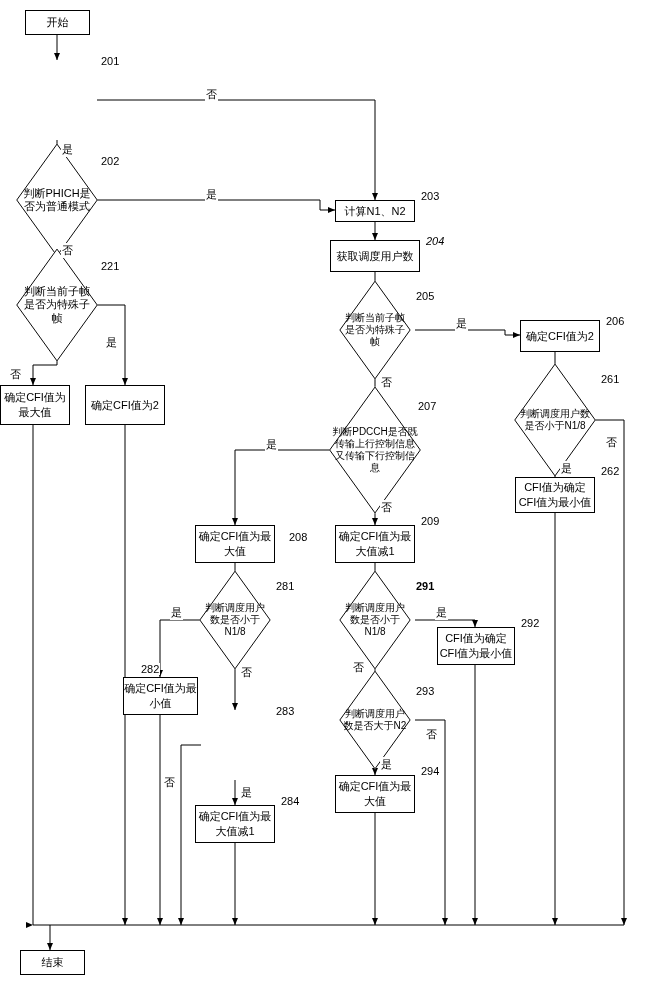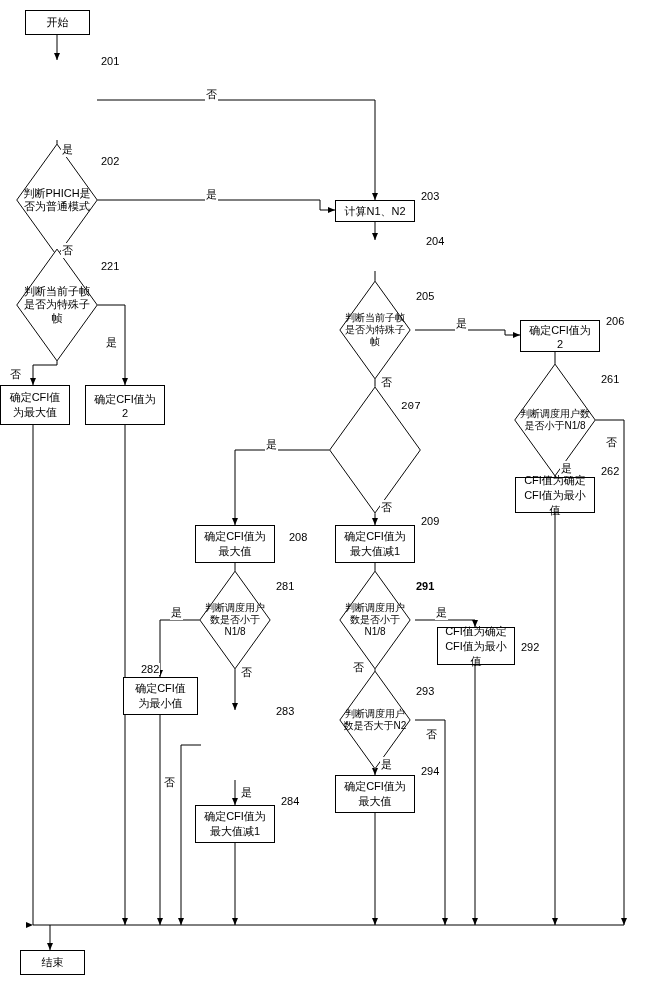--- a/index.html
+++ b/index.html
@@ -16,21 +16,21 @@
     height: 990px;
   }
   .box {
     position: absolute;
     border: 1px solid #000;
     background: #fff;
     display: flex;
     align-items: center;
     justify-content: center;
     text-align: center;
-    padding: 3px 6px;
+    padding: 3px 0;
     box-sizing: border-box;
   }
   .diamond {
     position: absolute;
     background: #fff;
     display: flex;
     align-items: center;
     justify-content: center;
     text-align: center;
   }
@@ -145,21 +145,24 @@
     </div>
 <div class="lbl" style="left:95px; top:150px;">202</div>
 <div class="lbl" style="left:56px; top:238px;">否</div>
 <div class="lbl" style="left:200px; top:182px;">是</div>
 
 <div class="box" style="left:330px; top:195px; width:80px; height:22px;">
       <span>计算N1、N2</span>
     </div>
 <div class="lbl" style="left:415px; top:185px;">203</div>
 
-<div class="lbl" style="left:420px; top:230px;">204</div>
+<div class="box" style="left:325px; top:235px; width:90px; height:32px;">
+      <span>获取调度用户数</span>
+    </div>
+<div class="lbl" style="left:420px; top:230px;font-style:italic;">204</div>
 
 <div class="diamond" style="left:12px; top:260px; width:80px; height:80px;">
       <div class="dshape"></div>
       <div class="dtext">判断当前子帧是否为特殊子帧</div>
     </div>
 <div class="lbl" style="left:95px; top:255px;">221</div>
 <div class="lbl" style="left:4px; top:362px;">否</div>
 <div class="lbl" style="left:100px; top:330px;">是</div>
 
 <div class="box" style="left:-5px; top:380px; width:70px; height:40px;">
@@ -190,22 +193,23 @@
 <div class="lbl" style="left:555px; top:456px;">是</div>
 <div class="lbl" style="left:600px; top:430px;">否</div>
 
 <div class="box" style="left:510px; top:472px; width:80px; height:36px;">
       <span>CFI值为确定CFI值为最小值</span>
     </div>
 <div class="lbl" style="left:595px; top:460px;">262</div>
 
 <div class="diamond" style="left:325px; top:400px; width:90px; height:90px;">
       <div class="dshape"></div>
-    </div>
-<div class="lbl" style="left:395px; top:395px;font-family:Liberation Mono, monospace;">207</div>
+      <div class="dtext" style="font-size:10px">判断PDCCH是否既传输上行控制信息又传输下行控制信息</div>
+    </div>
+<div class="lbl" style="left:412px; top:395px;">207</div>
 <div class="lbl" style="left:260px; top:432px;">是</div>
 <div class="lbl" style="left:375px; top:495px;">否</div>
 
 <div class="box" style="left:190px; top:520px; width:80px; height:38px;">
       <span>确定CFI值为最大值</span>
     </div>
 <div class="lbl" style="left:283px; top:510px;margin-top:16px;">208</div>
 
 <div class="box" style="left:330px; top:520px; width:80px; height:38px;">
       <span>确定CFI值为最大值减1</span>
@@ -238,21 +242,21 @@
       <div class="dshape"></div>
       <div class="dtext" style="font-size:10px">判断调度用户数是否小于N1/8</div>
     </div>
 <div class="lbl" style="left:410px; top:575px;font-weight:bold;">291</div>
 <div class="lbl" style="left:430px; top:600px;">是</div>
 <div class="lbl" style="left:347px; top:655px;">否</div>
 
 <div class="box" style="left:432px; top:622px; width:78px; height:38px;">
       <span>CFI值为确定CFI值为最小值</span>
     </div>
-<div class="lbl" style="left:515px; top:612px;margin-top:24px;">292</div>
+<div class="lbl" style="left:515px; top:612px;">292</div>
 
 <div class="diamond" style="left:335px; top:680px; width:70px; height:70px;">
       <div class="dshape"></div>
       <div class="dtext" style="font-size:10px">判断调度用户数是否大于N2</div>
     </div>
 <div class="lbl" style="left:410px; top:680px;">293</div>
 <div class="lbl" style="left:375px; top:752px;">是</div>
 <div class="lbl" style="left:420px; top:722px;">否</div>
 
 <div class="box" style="left:330px; top:770px; width:80px; height:38px;">

